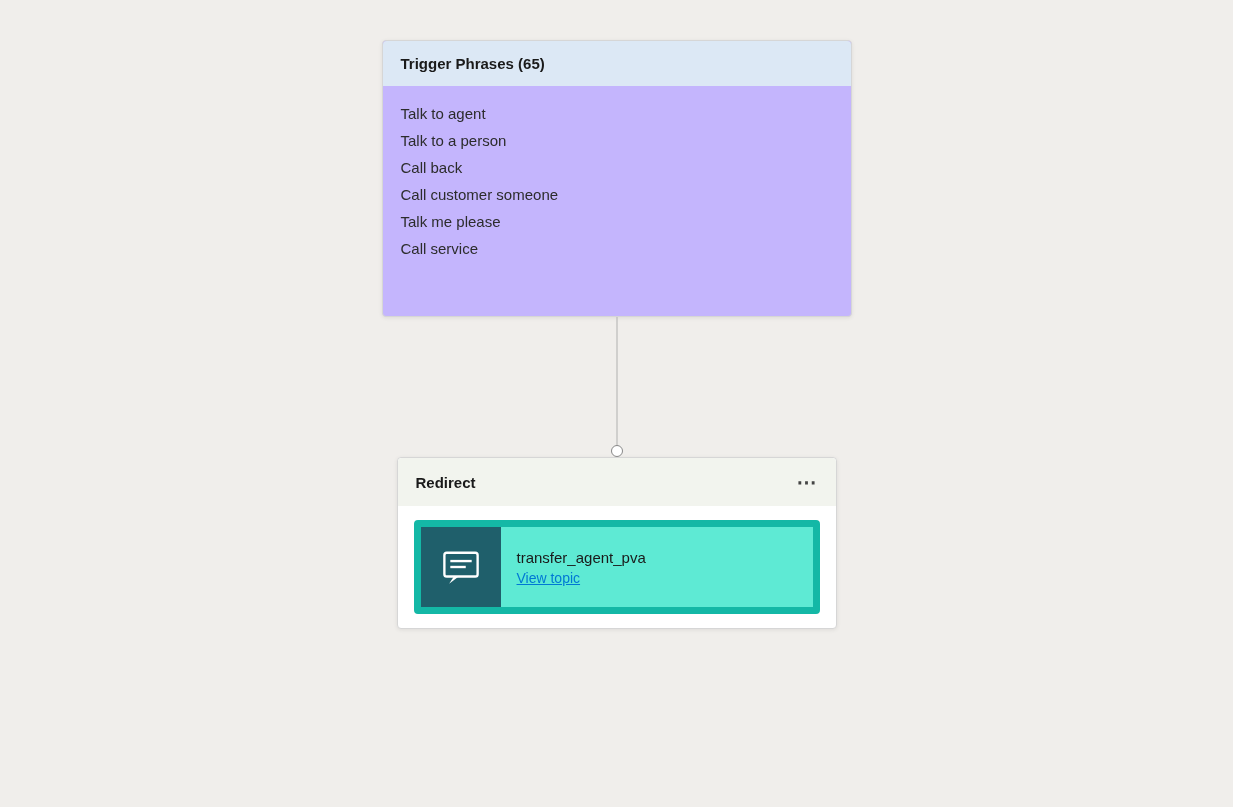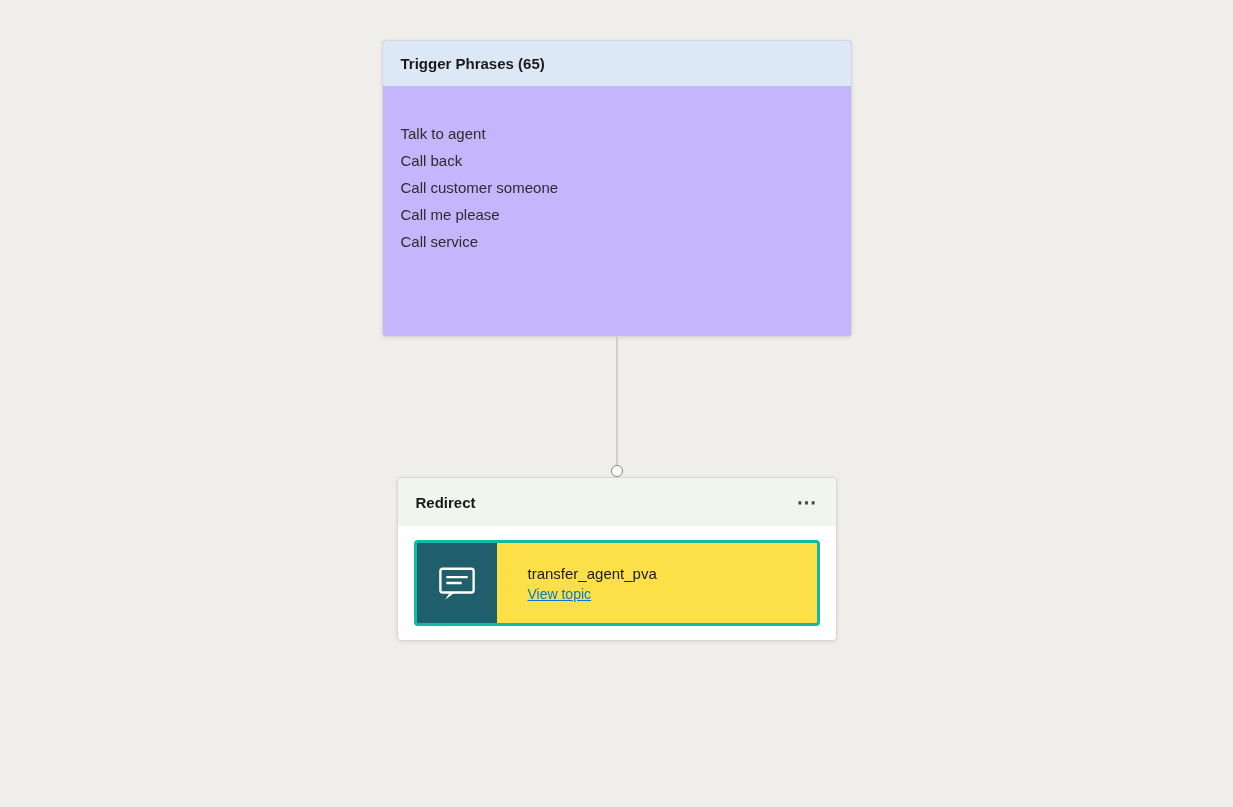--- a/index.html
+++ b/index.html
@@ -39,21 +39,20 @@
       padding: 14px 18px;
       border-radius: 4px 4px 0 0;
       font-size: 15px;
       font-weight: 600;
       color: #1a1a1a;
     }
 
     .card-body {
       padding: 0;
       position: relative;
-      margin-top: 20px;
     }
 
     .phrases-list {
       padding: 14px 18px;
       list-style: none;
       height: 230px;
       overflow-y: scroll;
       scrollbar-width: thin;
     }
 
@@ -141,25 +140,24 @@
       letter-spacing: 1px;
     }
 
     .redirect-body {
       padding: 14px 16px;
     }
 
     .topic-card {
       display: flex;
       align-items: center;
-      background: #fde047;
-      border: 3px solid #14b8a6;
+      background: #5eead4;
+      border: 7px solid #14b8a6;
       border-radius: 4px;
       overflow: hidden;
-      gap: 15px;
     }
 
     .topic-icon-box {
       background: #1f5f6b;
       width: 80px;
       height: 80px;
       display: flex;
       align-items: center;
       justify-content: center;
       flex-shrink: 0;
@@ -197,23 +195,24 @@
 <div class="canvas">
 
   <div class="card">
     <div class="card-header">
       <span>Trigger Phrases (65)</span>
     </div>
     <div class="card-body">
       <ul class="phrases-list">
 
       <li class="phrase-item">Talk to agent</li>
+          <li class="phrase-item">Talk to a person</li>
           <li class="phrase-item">Call back</li>
           <li class="phrase-item">Call customer someone</li>
-          <li class="phrase-item">Call me please</li>
+          <li class="phrase-item">Talk me please</li>
           <li class="phrase-item">Call service</li>
         </ul>
     </div>
   </div>
 
   <div class="connector-line">
     <div class="connector-circle"></div>
   </div>
 
   <div class="redirect-card">

